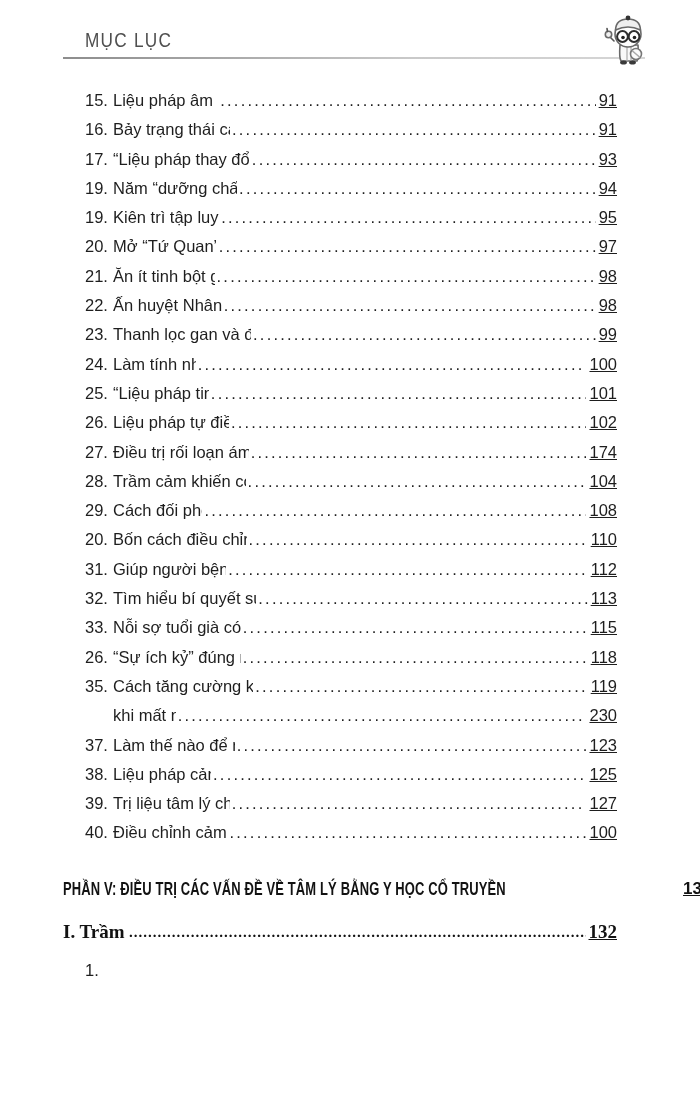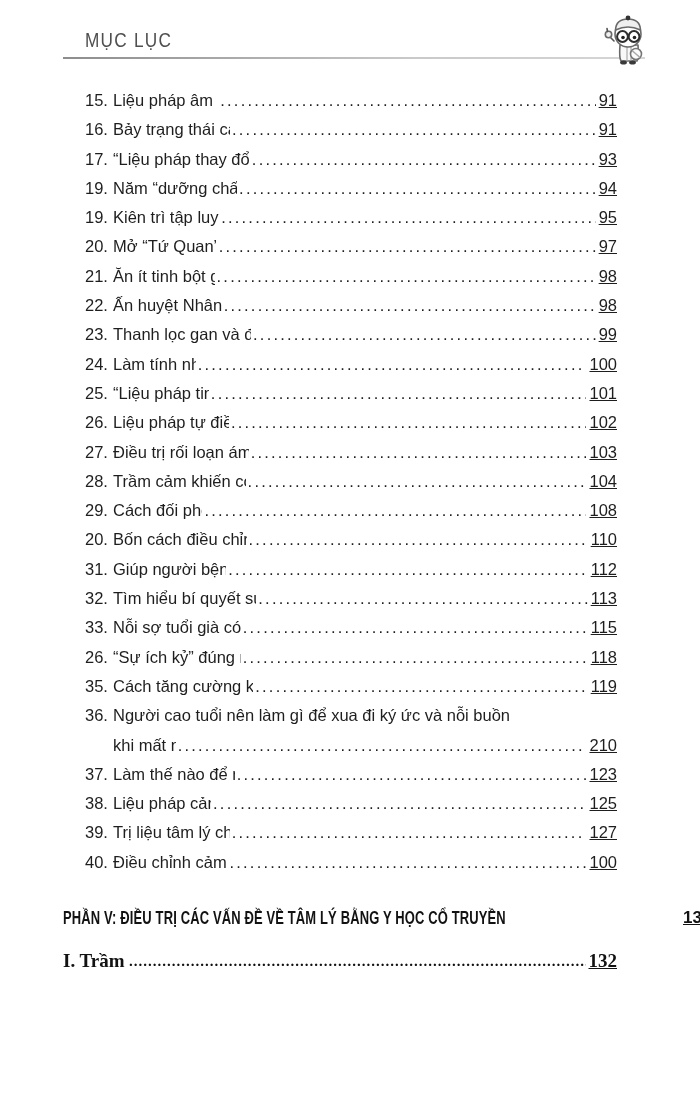--- a/index.html
+++ b/index.html
@@ -230,21 +230,21 @@
         <div class="toc-line">
           <span class="num">26.</span>
           <span class="text">Liệu pháp tự điều trị rối loạn ám ảnh cưỡng chế:</span>
           <span class="leader">................................................................................................................................................................</span>
           <span class="pagenum">102</span>
         </div>
         <div class="toc-line">
           <span class="num">27.</span>
           <span class="text">Điều trị rối loạn ám ảnh cưỡng chế cần thuận theo tự nhiên:</span>
           <span class="leader">................................................................................................................................................................</span>
-          <span class="pagenum">103</span>
+          <span class="pagenum">174</span>
         </div>
         <div class="toc-line">
           <span class="num">28.</span>
           <span class="text">Trầm cảm khiến cơ thể và tâm trí bị “tắc nghẽn toàn diện”:</span>
           <span class="leader">................................................................................................................................................................</span>
           <span class="pagenum">104</span>
         </div>
         <div class="toc-line">
           <span class="num">29.</span>
           <span class="text">Cách đối phó với chứng trầm cảm:</span>
@@ -281,28 +281,24 @@
           <span class="leader">................................................................................................................................................................</span>
           <span class="pagenum">118</span>
         </div>
         <div class="toc-line">
           <span class="num">35.</span>
           <span class="text">Cách tăng cường khả năng chịu đựng tâm lý ở người cao tuổi:</span>
           <span class="leader">................................................................................................................................................................</span>
           <span class="pagenum">119</span>
         </div>
         <div class="toc-line">
-          <span class="num">36.</span>
-          <span class="text">Người cao tuổi nên làm gì để xua đi ký ức và nỗi buồn</span>
-        </div>
-        <div class="toc-line">
           <span class="num"></span>
           <span class="text">khi mất người bạn đời:</span>
           <span class="leader">................................................................................................................................................................</span>
-          <span class="pagenum">210</span>
+          <span class="pagenum">230</span>
         </div>
         <div class="toc-line">
           <span class="num">37.</span>
           <span class="text">Làm thế nào để người già vượt qua nỗi sợ cái chết:</span>
           <span class="leader">................................................................................................................................................................</span>
           <span class="pagenum">123</span>
         </div>
         <div class="toc-line">
           <span class="num">38.</span>
           <span class="text">Liệu pháp cảm xúc cho người cao tuổi:</span>

